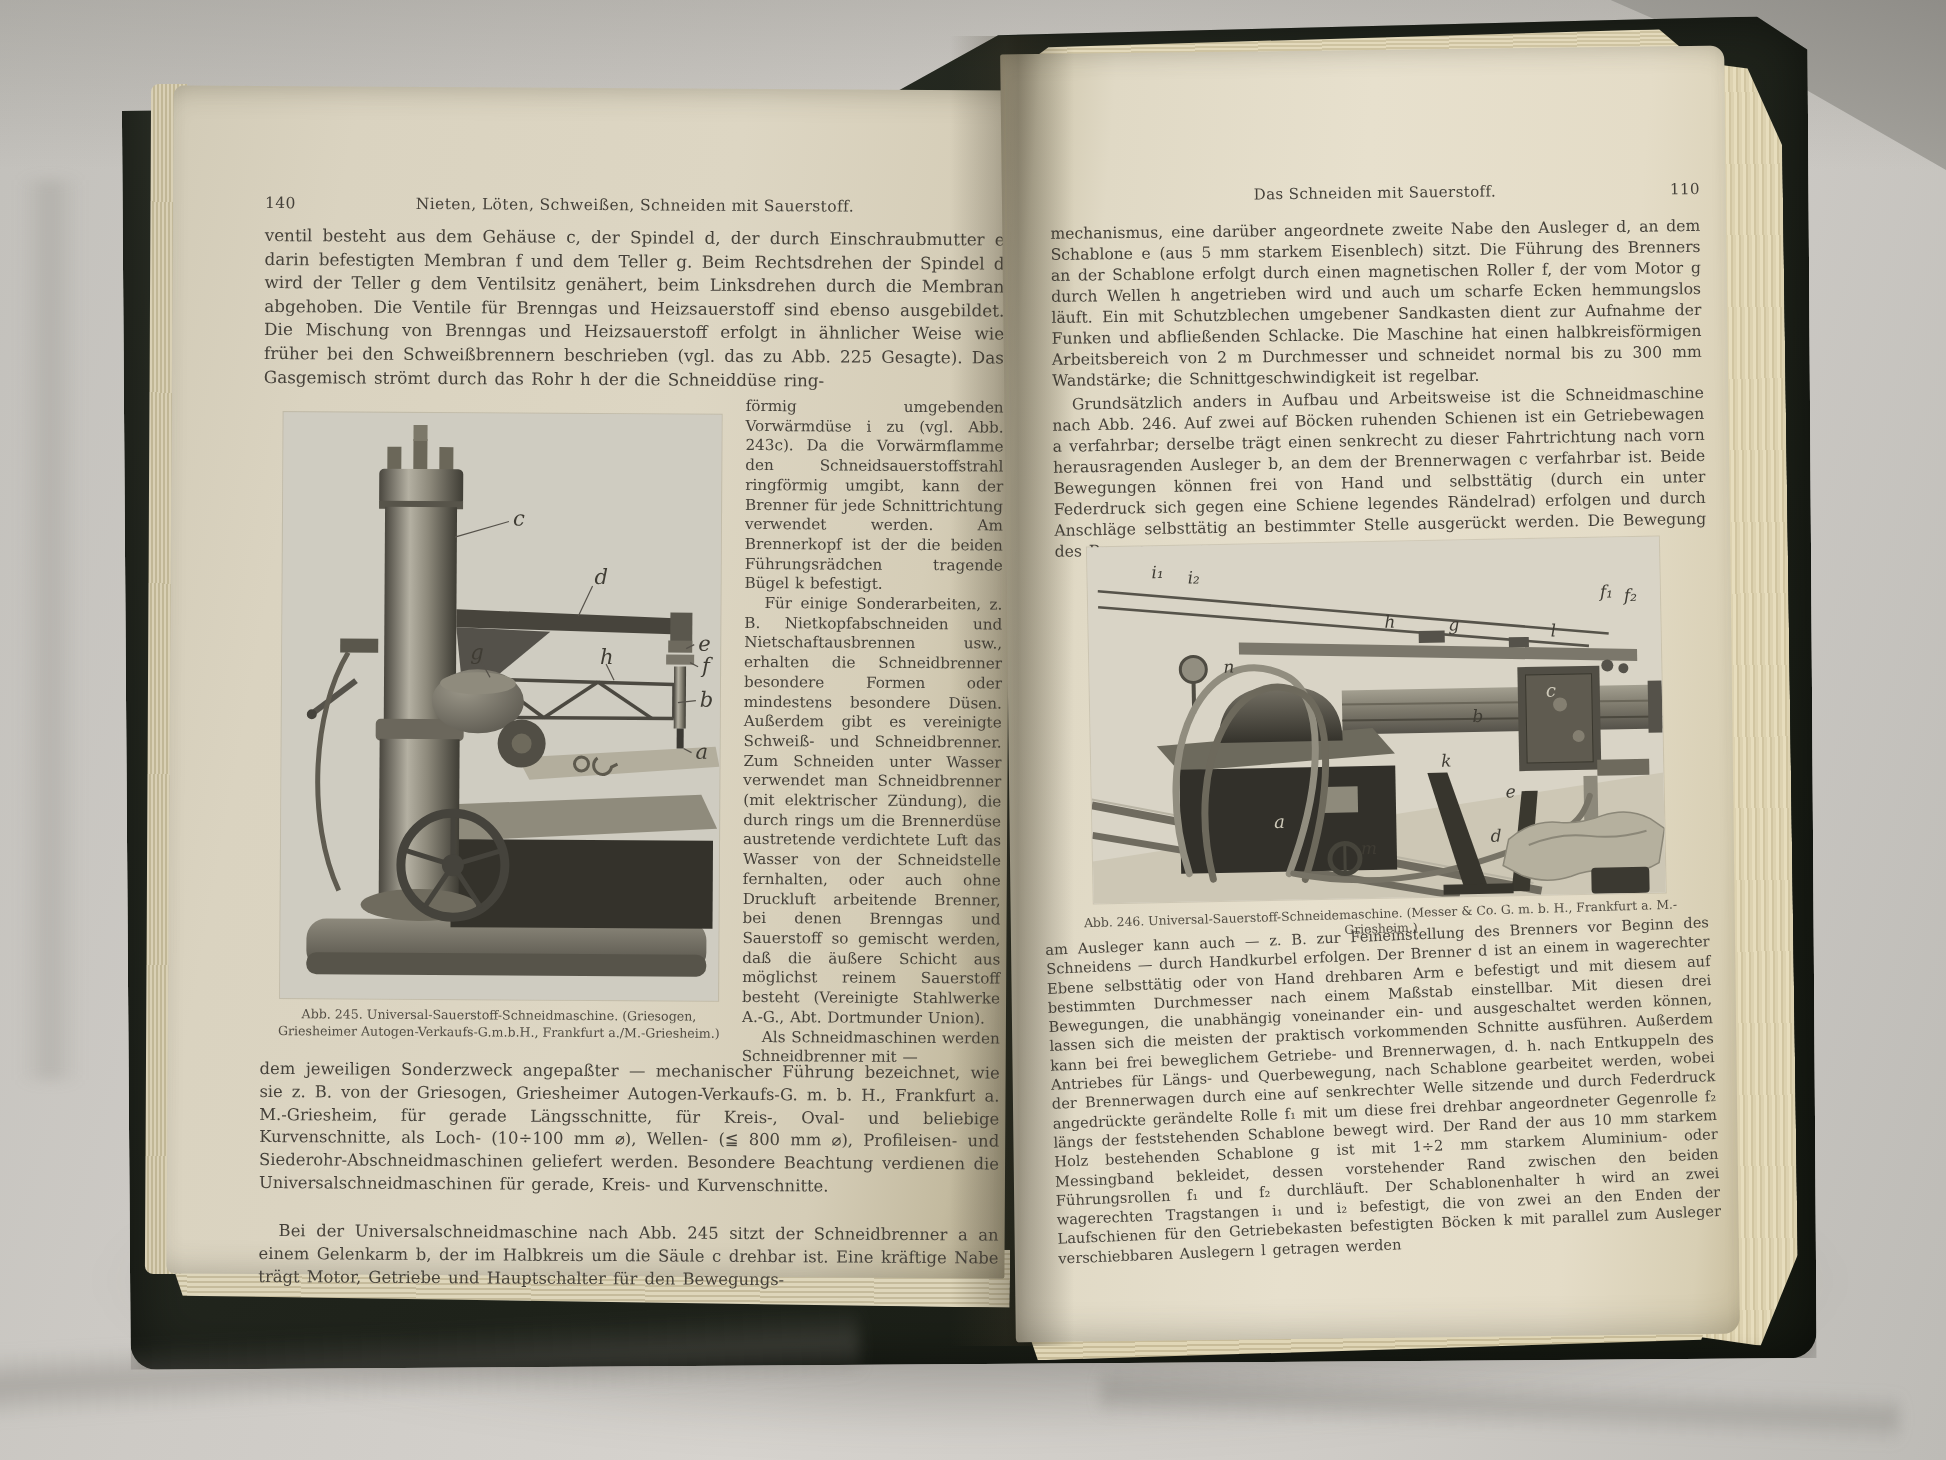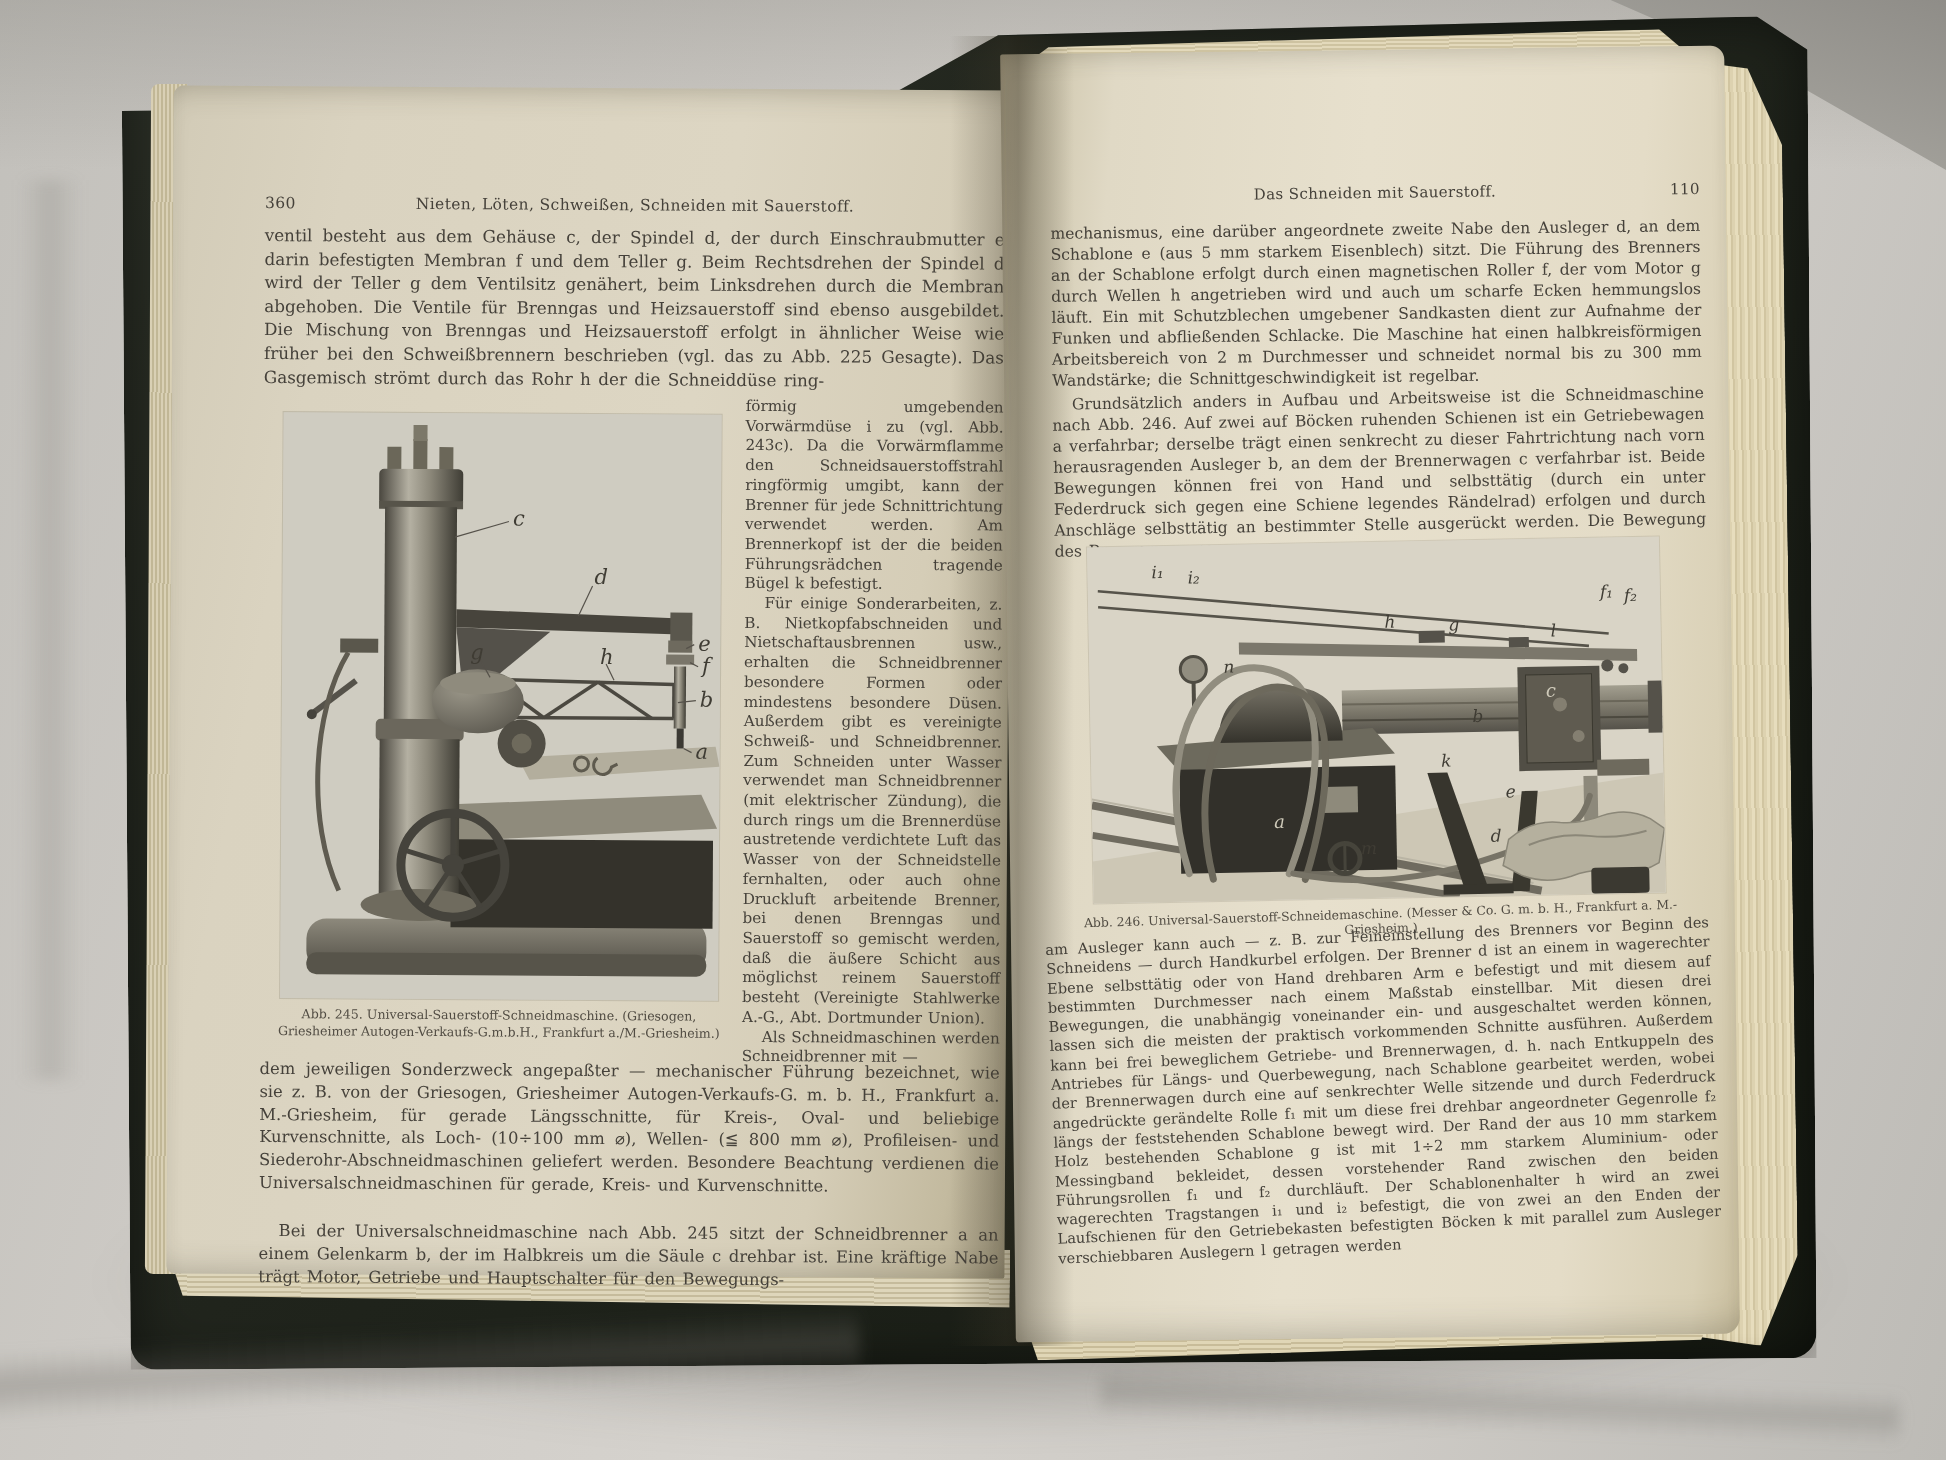--- a/index.html
+++ b/index.html
@@ -100,21 +100,21 @@
 
 <div class="abs cover"></div>
 <div class="abs fore-edge-right"></div>
 <div class="abs edge-top-right"></div>
 <div class="abs edge-bottom-right"></div>
 <div class="abs edge-bottom-left"></div>
 <div class="abs edge-left"></div>
 
 <div class="abs left-page">
   <div class="abs lp-header ink">
-    <span class="num">360</span>
+    <span class="num">140</span>
     <span class="ttl">Nieten, Löten, Schweißen, Schneiden mit Sauerstoff.</span>
     <span class="sp"></span>
   </div>
   <p class="book abs lp-para1 ink">ventil besteht aus dem Gehäuse c, der Spindel d, der durch Einschraubmutter e darin befestigten Membran f und dem Teller g. Beim Rechtsdrehen der Spindel d wird der Teller g dem Ventilsitz genähert, beim Linksdrehen durch die Membran abgehoben. Die Ventile für Brenngas und Heizsauerstoff sind ebenso ausgebildet. Die Mischung von Brenngas und Heizsauerstoff erfolgt in ähnlicher Weise wie früher bei den Schweißbrennern beschrieben (vgl. das zu Abb. 225 Gesagte). Das Gasgemisch strömt durch das Rohr h der die Schneiddüse ring-</p>
 
   <div class="abs lp-figrow">
     <div class="abs lp-figure">
       <svg width="438" height="586" viewBox="0 0 438 586">
         <defs>
           <linearGradient id="gcol" x1="0" y1="0" x2="1" y2="0">

